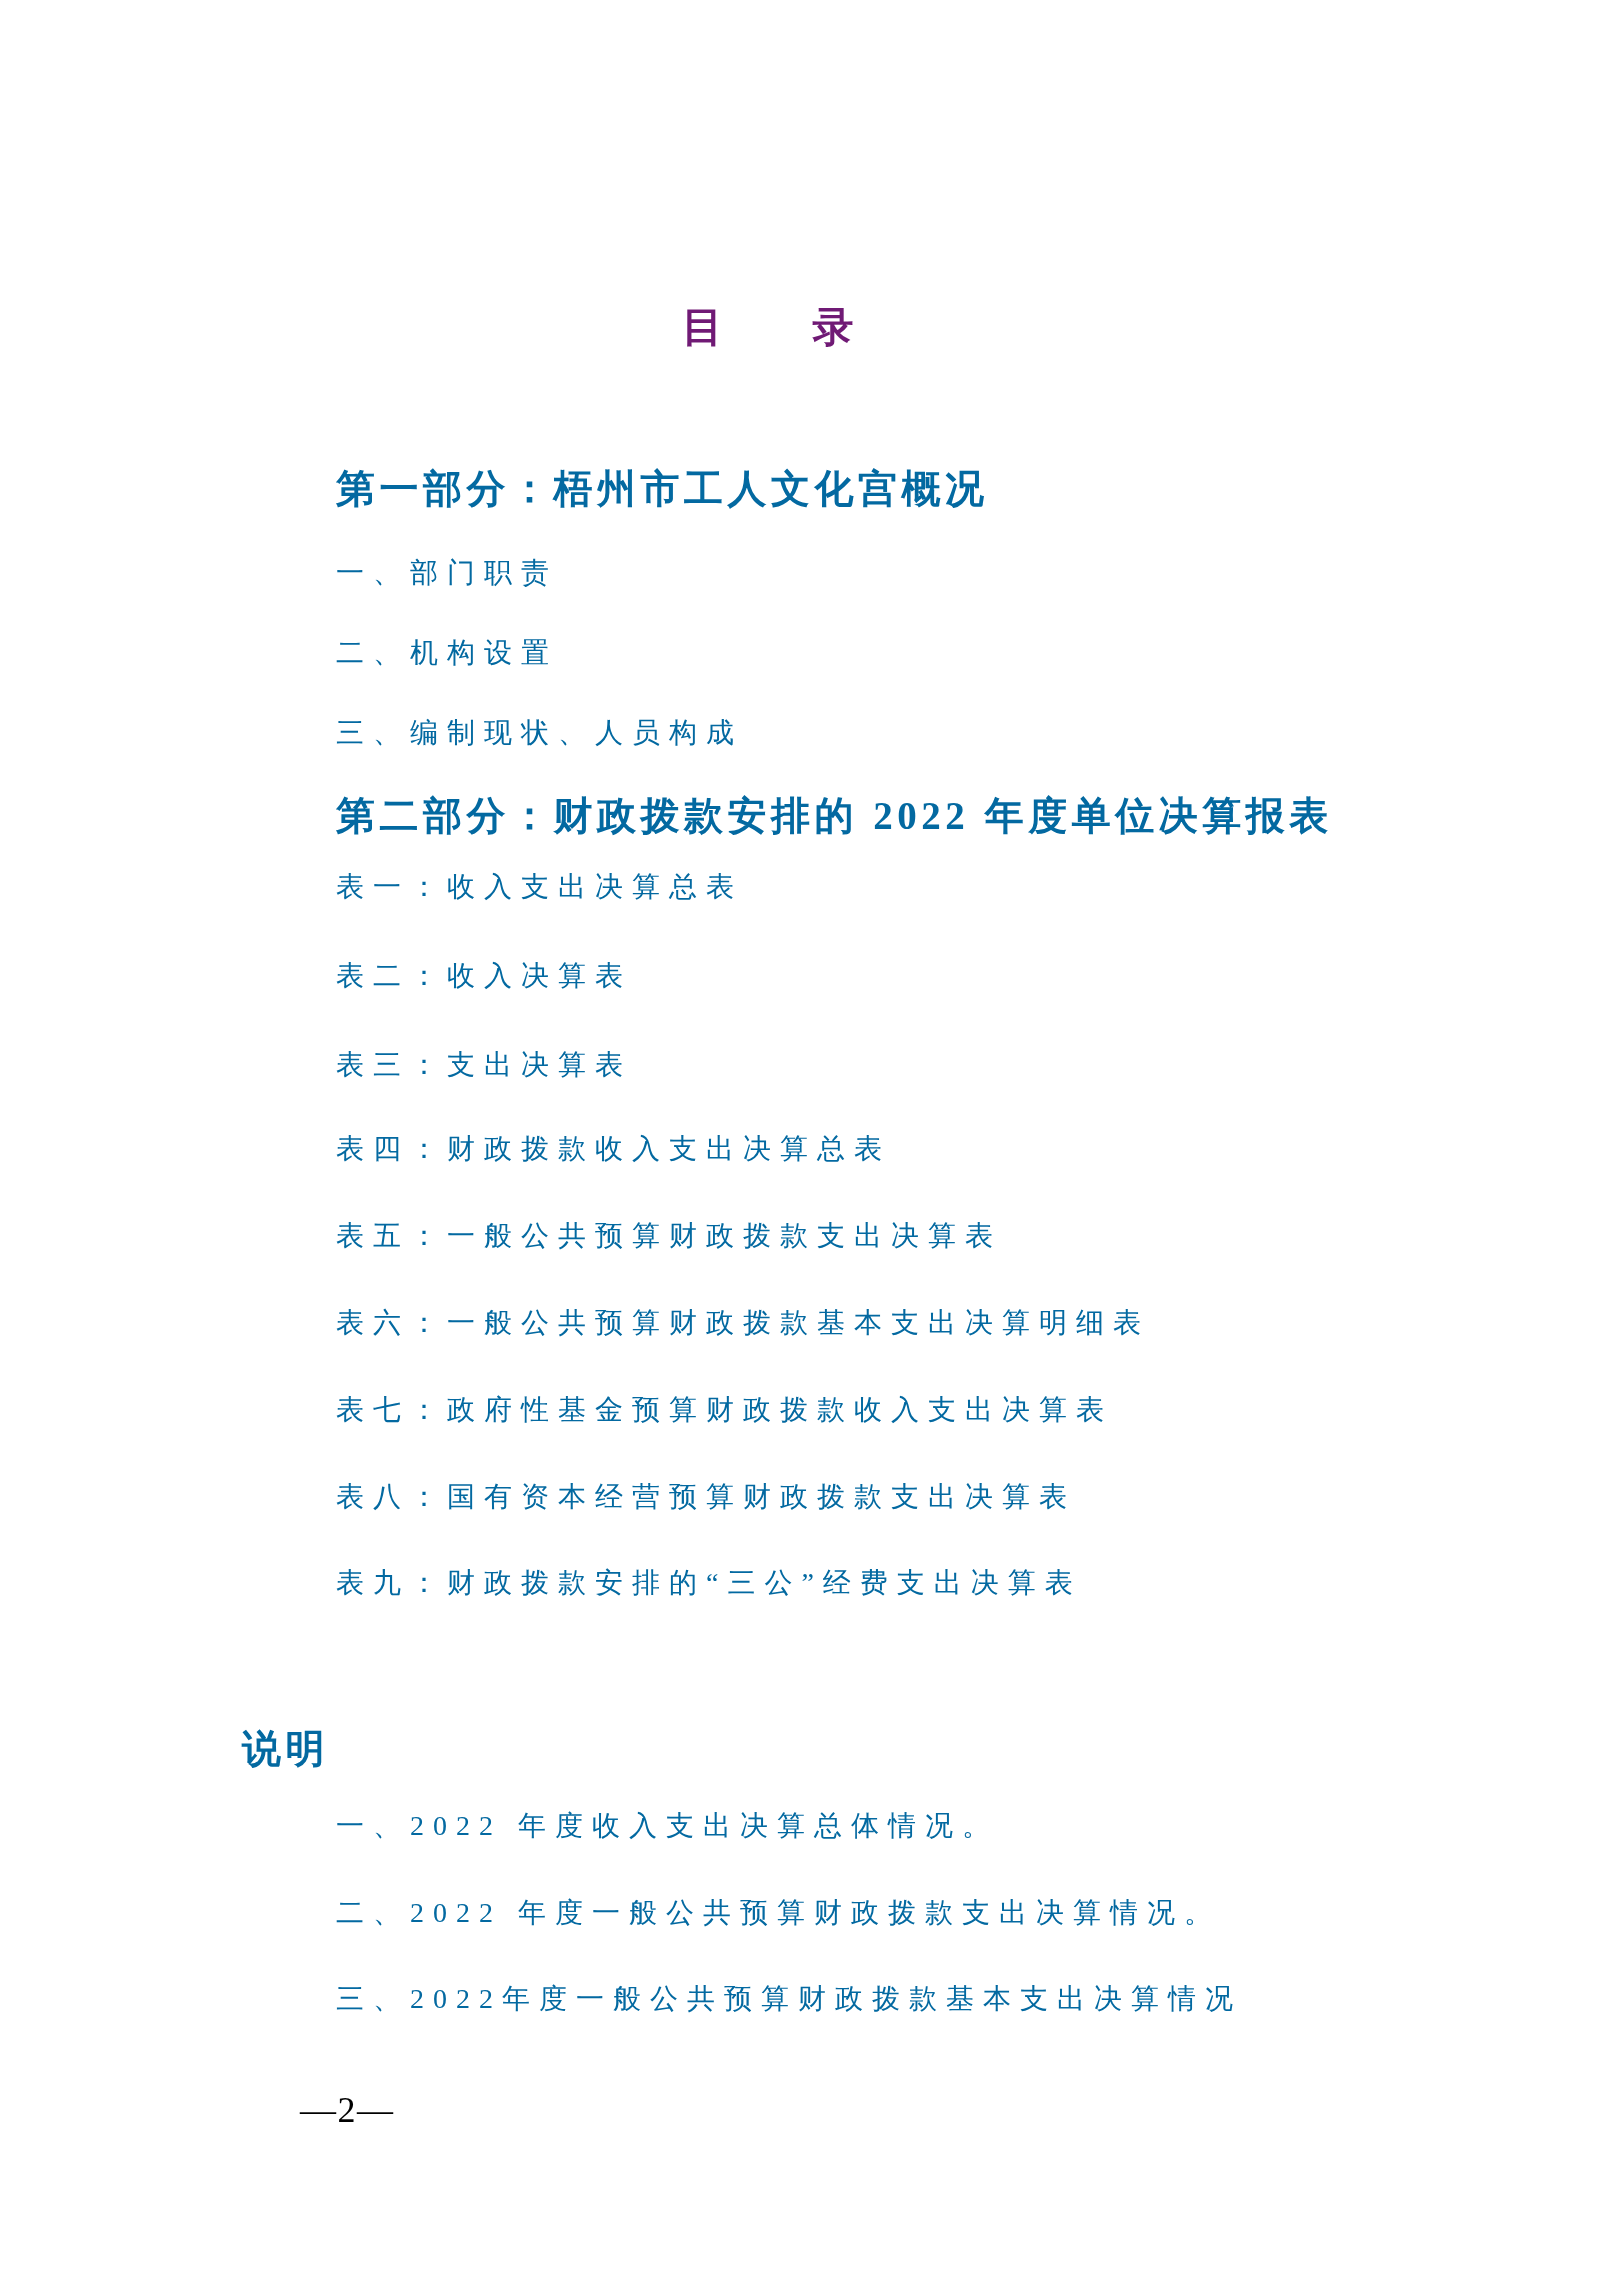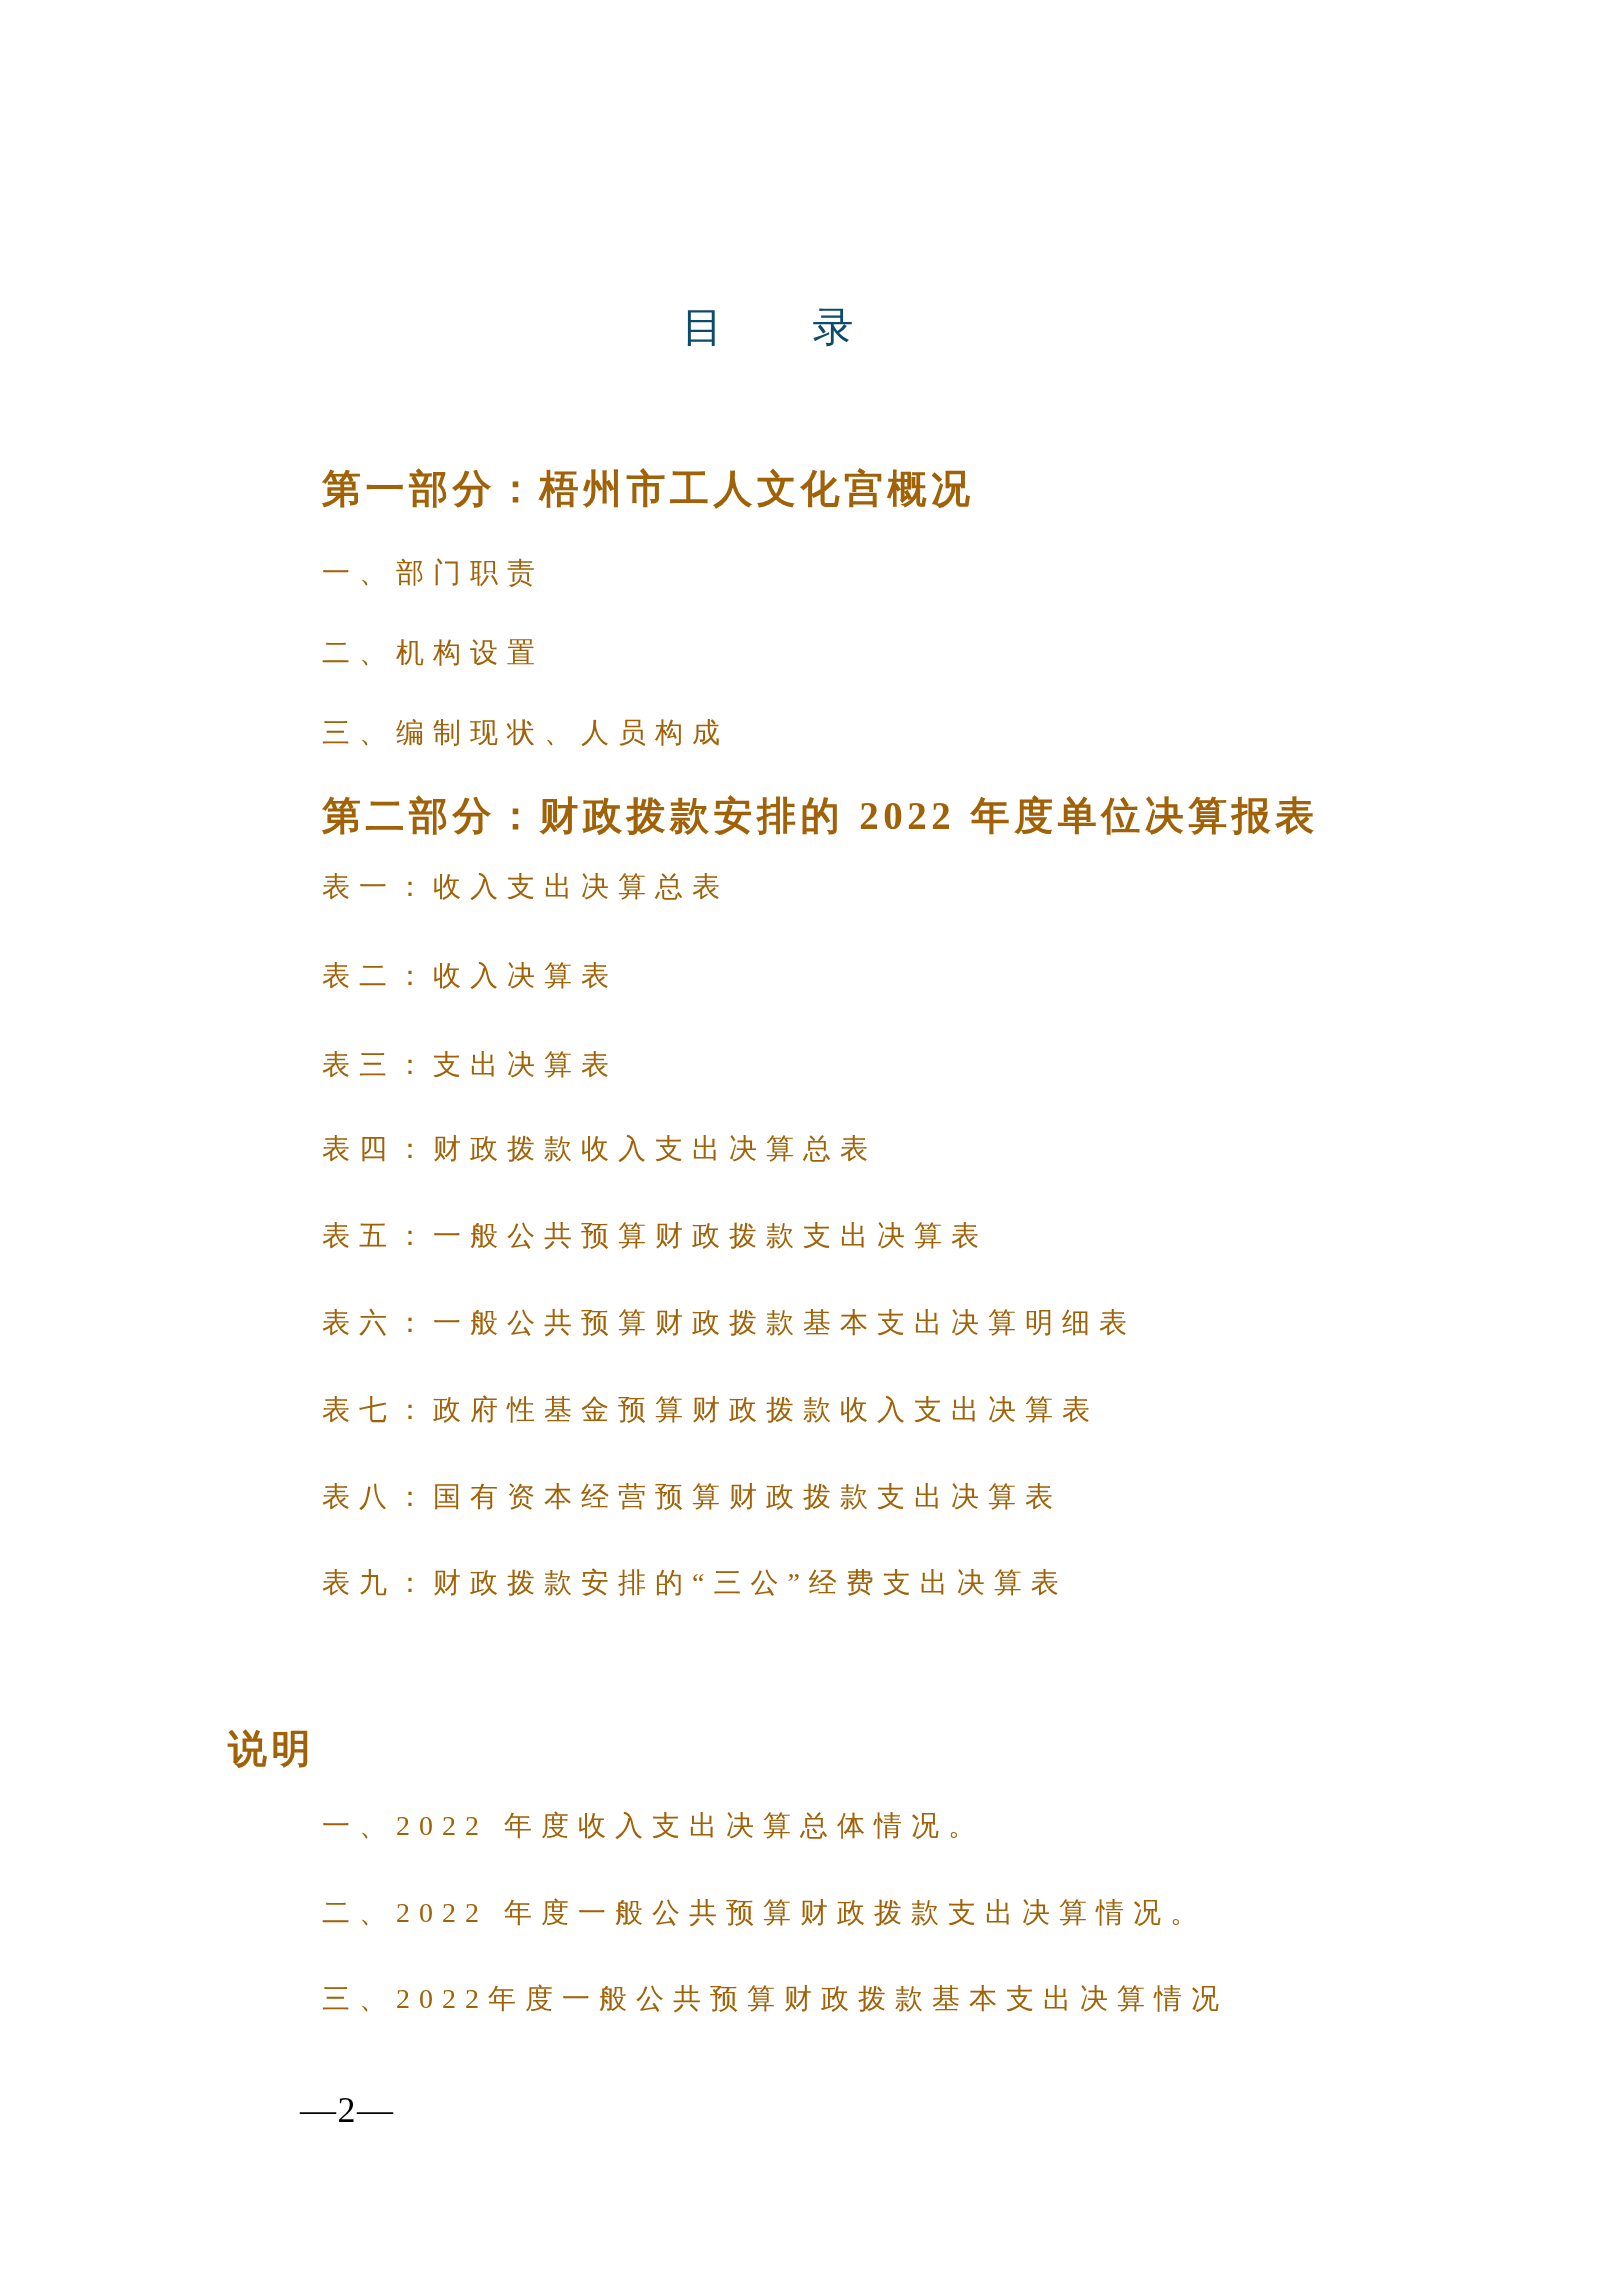--- a/index.html
+++ b/index.html
@@ -9,34 +9,34 @@
   }
   .page {
     position: relative;
     width: 1623px;
     height: 2295px;
     background: #ffffff;
     overflow: hidden;
   }
   .line {
     position: absolute;
-    left: 228px;
+    left: 242px;
     width: 1178px;
     white-space: nowrap;
     line-height: 1.2;
-    color: #a16207;
+    color: #0369a1;
   }
   .doc-title {
     position: absolute;
     left: 682px;
     top: 300px;
     font-family: "Liberation Sans", "DejaVu Sans", sans-serif;
-    font-weight: normal;
+    font-weight: bold;
     font-size: 41px;
-    color: #0c4a6e;
+    color: #701a75;
     white-space: pre;
     word-spacing: 75px;
     letter-spacing: 1.5px;
   }
   .heading {
     font-family: "Liberation Sans", "DejaVu Sans", sans-serif;
     font-weight: bold;
     font-size: 39px;
     letter-spacing: 4.5px;
   }

